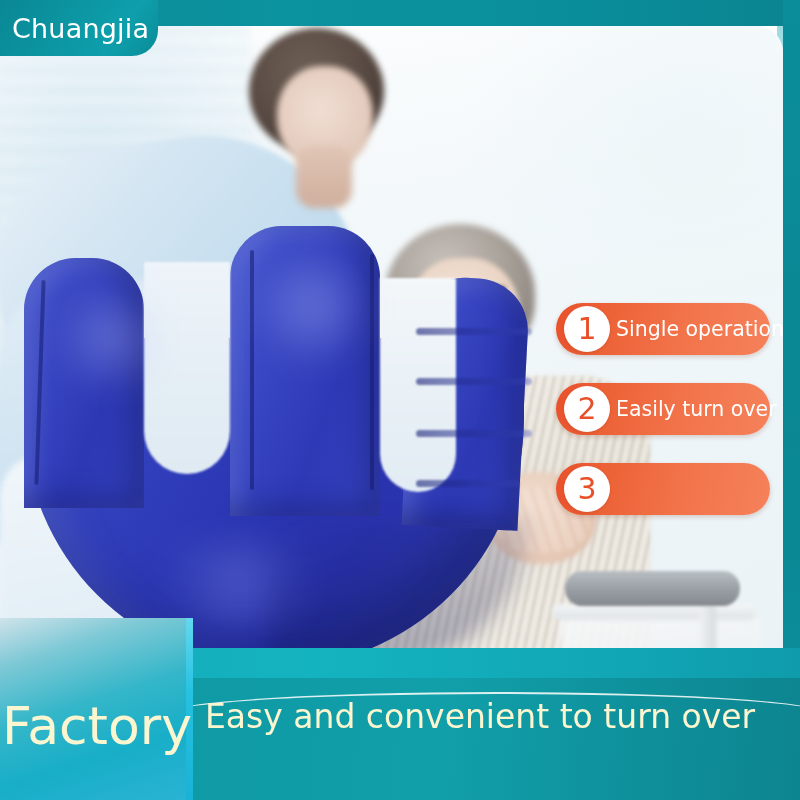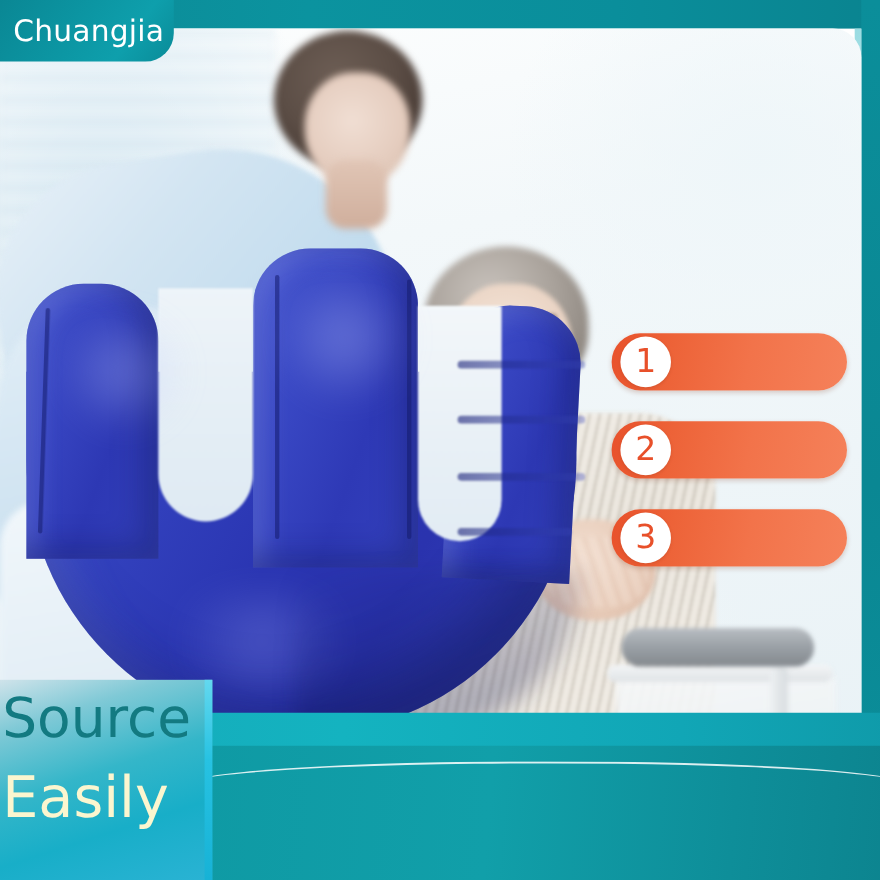--- a/index.html
+++ b/index.html
@@ -235,25 +235,27 @@
   <div class="logo">
     <span>Chuangjia</span>
   </div>
 
 
   <div class="features">
     <div class="feat">
       <div class="num">
         <b>1</b>
       </div>
+      <div class="ftxt">Single operation</div>
     </div>
     <div class="feat">
       <div class="num">
         <b>2</b>
       </div>
+      <div class="ftxt">Easily turn over</div>
     </div>
     <div class="feat">
       <div class="num">
         <b>3</b>
       </div>
     </div>
   </div>
 
   <div class="banner-wrap">
     <div class="banner-top">
@@ -262,17 +264,17 @@
     <div class="banner-main">
       <div class="banner-main-fill"></div>
     </div>
     <div class="banner-line">
         <i></i>
       </div>
   </div>
 
   <div class="sf-panel"></div>
   <div class="sf-panel-edge"></div>
-  <div class="sf-source">Source</div>
-  <div class="sf-factory">Easily</div>
-
+  <div class="sf-factory">Factory</div>
+
+  <div class="tagline">Easy and convenient to turn over</div>
 
 </div>
 
 </body></html>

